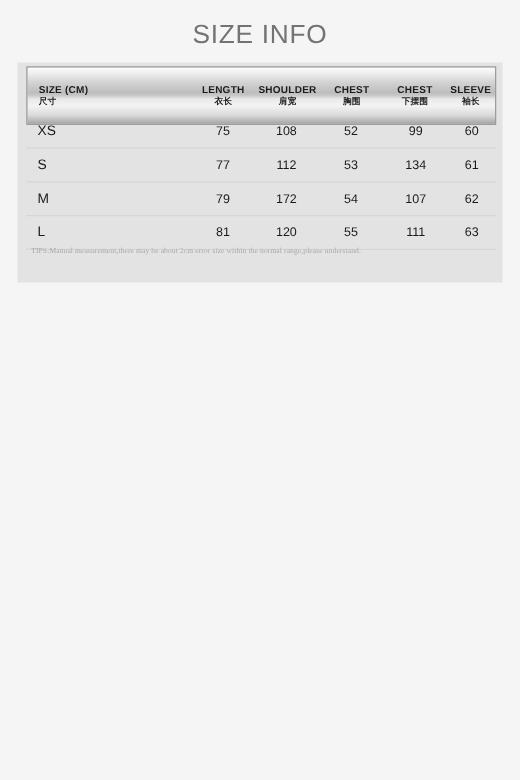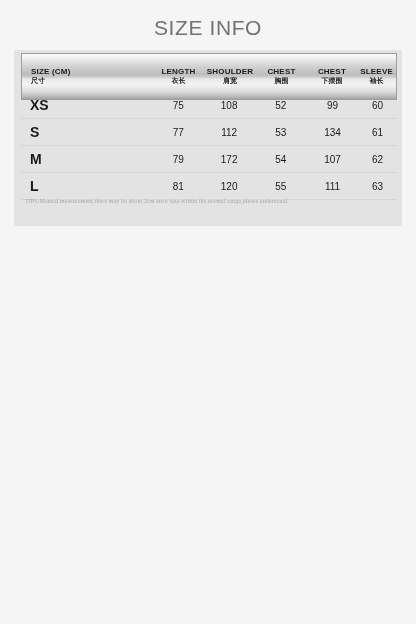--- a/index.html
+++ b/index.html
@@ -121,22 +121,21 @@
     display: flex;
     align-items: center;
     justify-content: center;
     font-size: 10px;
     color: #1a1a1a;
     font-family: "Liberation Sans", sans-serif;
   }
   .cell.first {
     justify-content: flex-start;
     padding-left: 9px;
-    font-size: 14px;
-    font-weight: bold;
+    font-size: 11px;
   }
 
   
   .tips {
     position: absolute;
     left: 11px;
     top: 148px;
     width: 370px;
     font-size: 6px;
     color: #a8a8a8;

